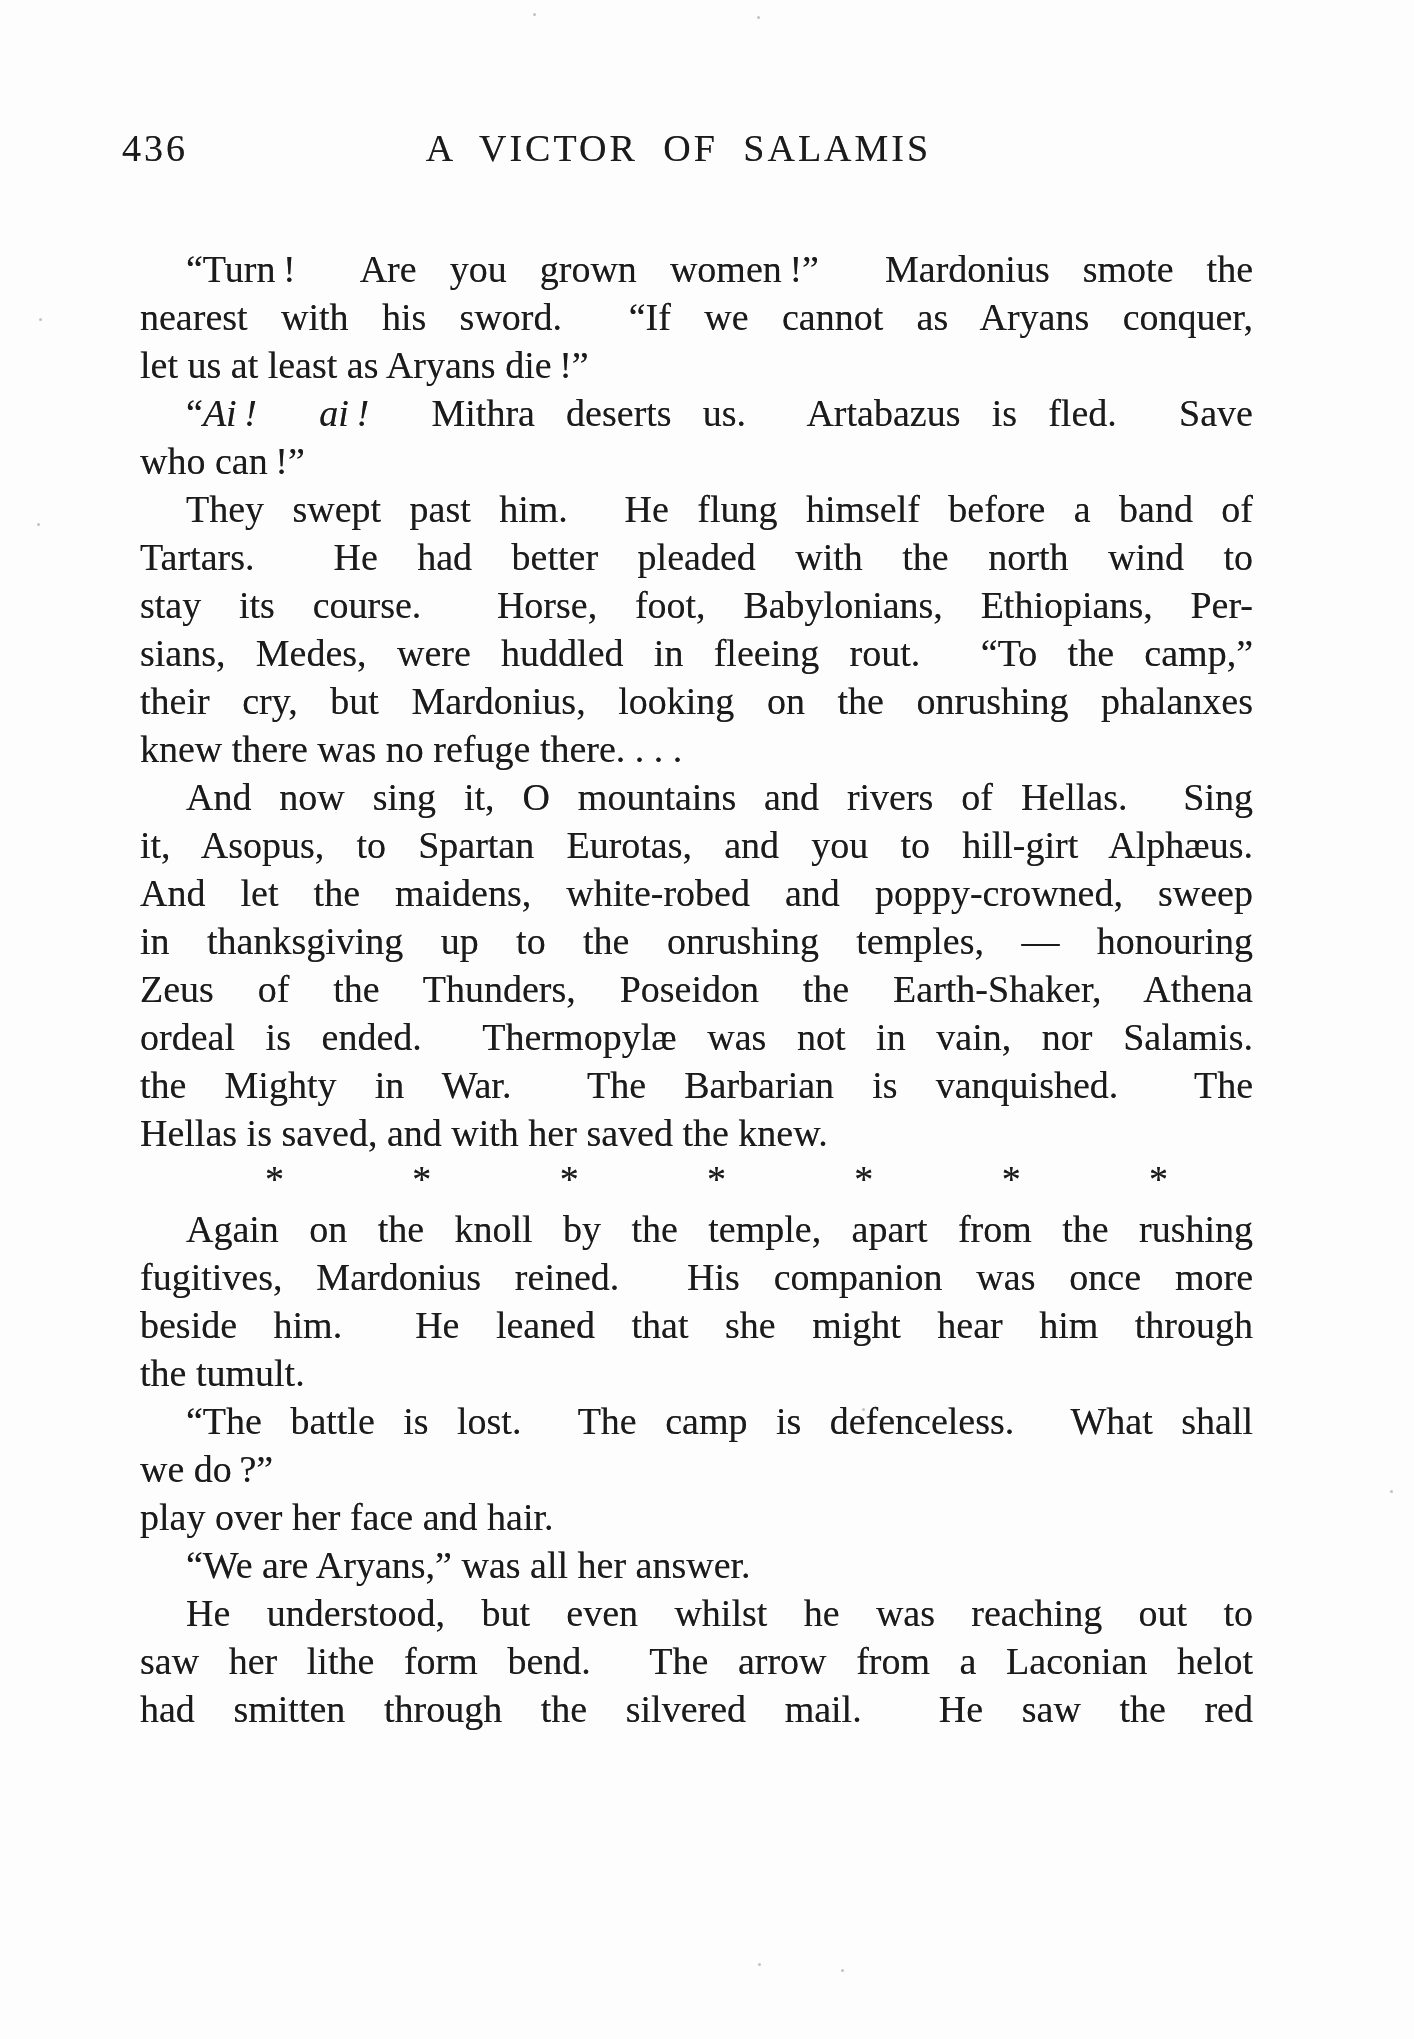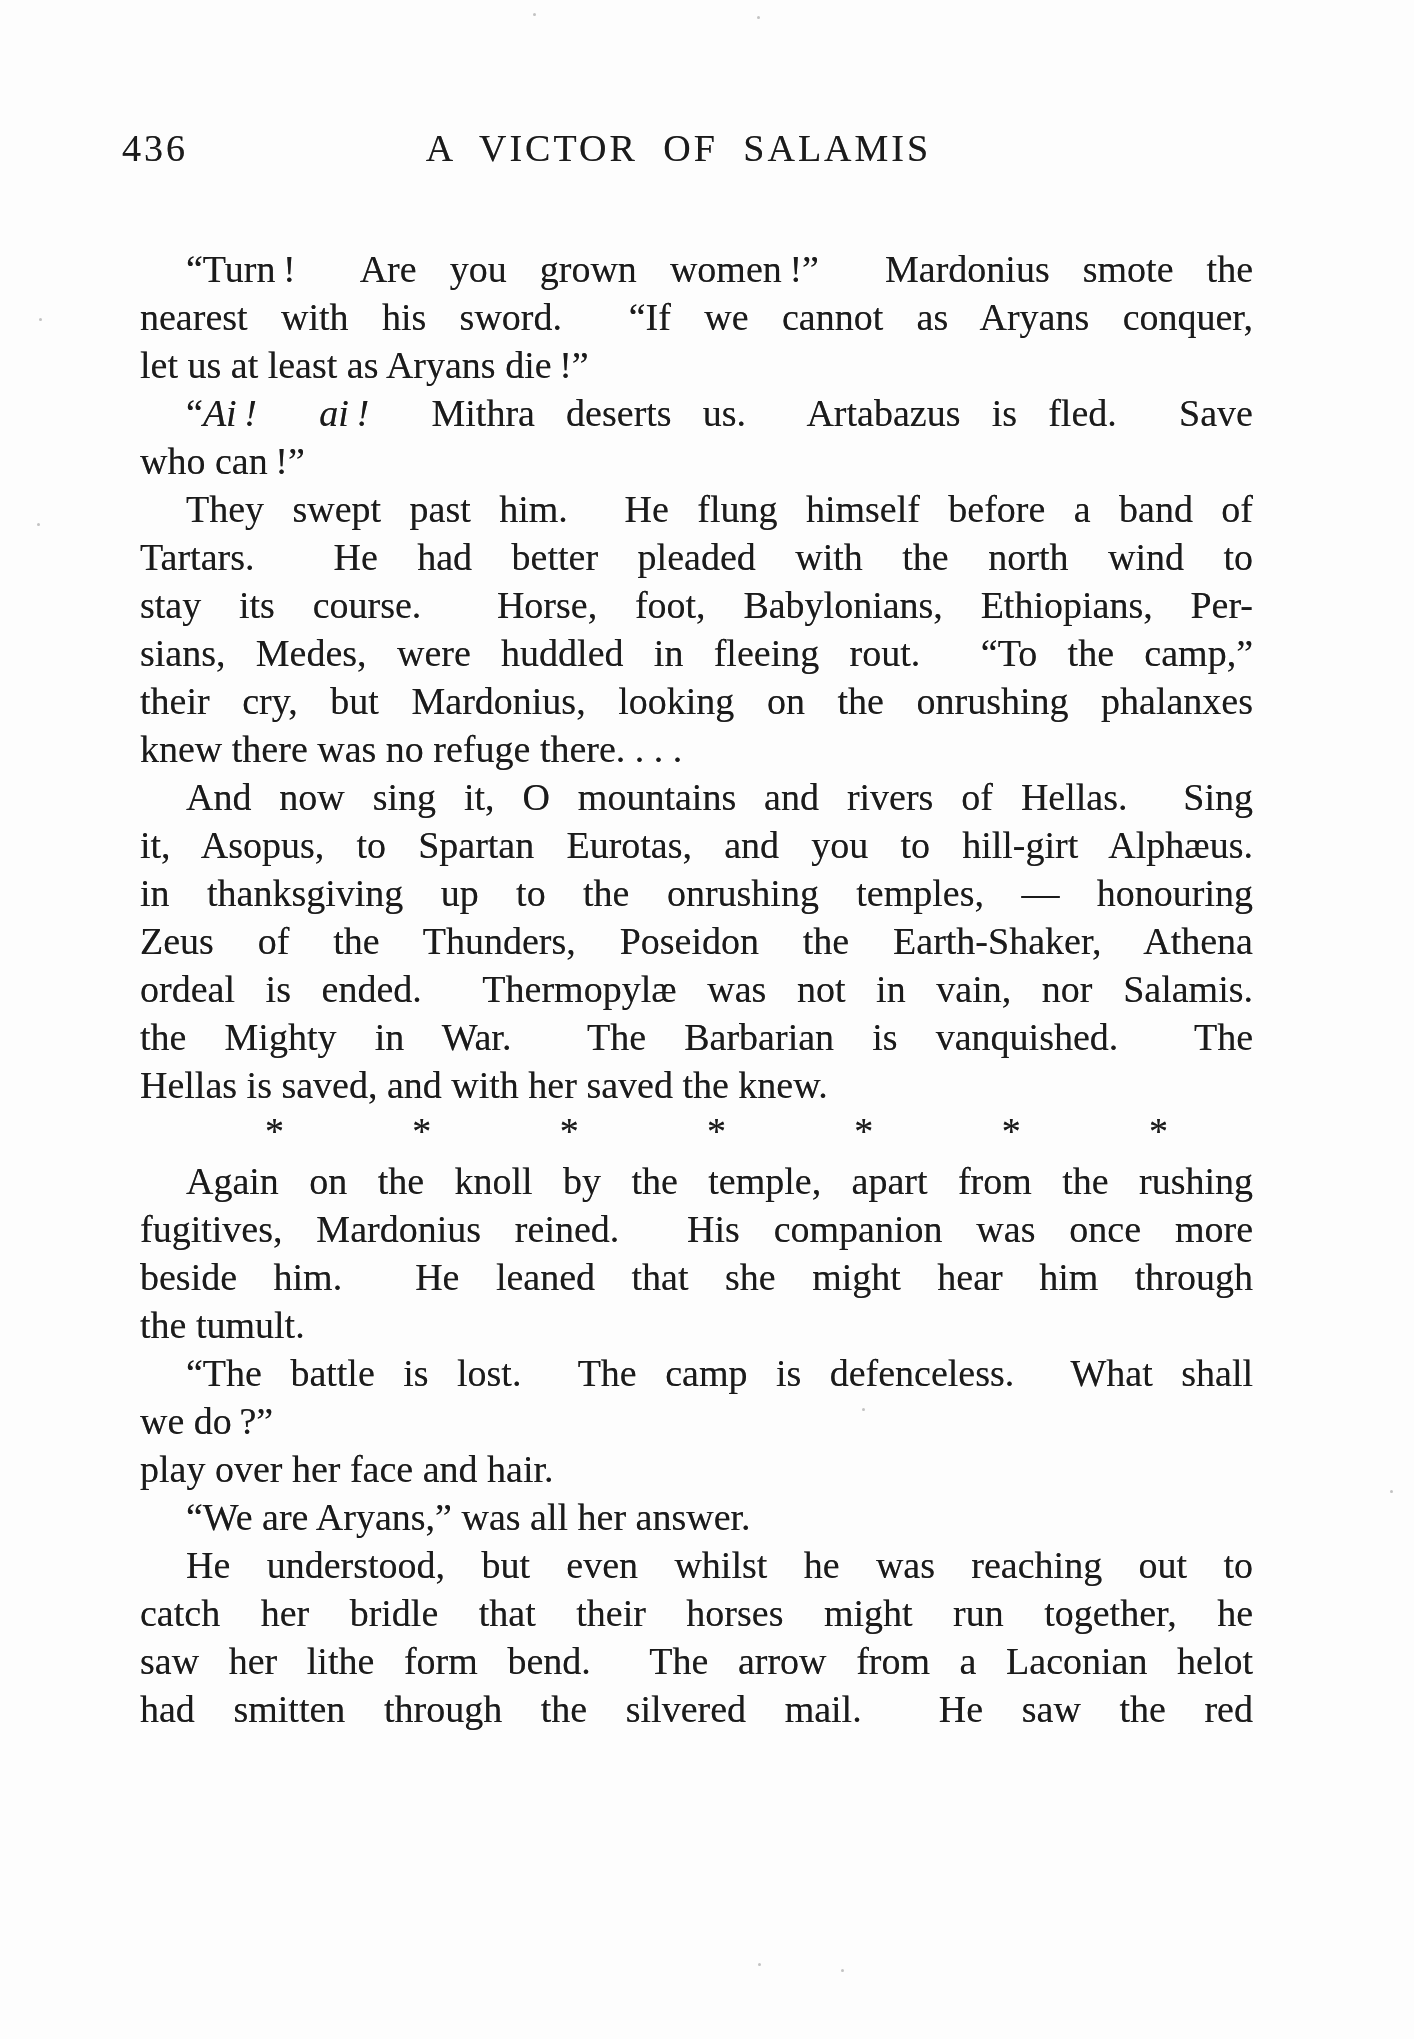--- a/index.html
+++ b/index.html
@@ -101,20 +101,21 @@
     <div class="ln ind"><span>“</span><span class="it">Ai !&nbsp; ai !</span><span>&nbsp; Mithra deserts us.&nbsp; Artabazus is fled.&nbsp; Save</span></div>
     <div class="ln fin">who can !”</div>
     <div class="ln ind">They swept past him.&nbsp; He flung himself before a band of</div>
     <div class="ln">Tartars.&nbsp; He had better pleaded with the north wind to</div>
     <div class="ln">stay its course.&nbsp; Horse, foot, Babylonians, Ethiopians, Per-</div>
     <div class="ln">sians, Medes, were huddled in fleeing rout.&nbsp; “To the camp,”</div>
     <div class="ln">their cry, but Mardonius, looking on the onrushing phalanxes</div>
     <div class="ln fin">knew there was no refuge there.&nbsp;.&nbsp;.&nbsp;.</div>
     <div class="ln ind">And now sing it, O mountains and rivers of Hellas.&nbsp; Sing</div>
     <div class="ln">it, Asopus, to Spartan Eurotas, and you to hill-girt Alphæus.</div>
+    <div class="ln">And let the maidens, white-robed and poppy-crowned, sweep</div>
     <div class="ln">in thanksgiving up to the onrushing temples, — honouring</div>
     <div class="ln">Zeus of the Thunders, Poseidon the Earth-Shaker, Athena</div>
     <div class="ln">ordeal is ended.&nbsp; Thermopylæ was not in vain, nor Salamis.</div>
     <div class="ln">the Mighty in War.&nbsp; The Barbarian is vanquished.&nbsp; The</div>
     <div class="ln fin">Hellas is saved, and with her saved the knew.</div>
 
     <div class="stars">
       <span>*</span>
       <span>*</span>
       <span>*</span>
@@ -126,21 +127,20 @@
 
     <div class="ln ind">Again on the knoll by the temple, apart from the rushing</div>
     <div class="ln">fugitives, Mardonius reined.&nbsp; His companion was once more</div>
     <div class="ln">beside him.&nbsp; He leaned that she might hear him through</div>
     <div class="ln fin">the tumult.</div>
     <div class="ln ind">“The battle is lost.&nbsp; The camp is defenceless.&nbsp; What shall</div>
     <div class="ln fin">we do ?”</div>
     <div class="ln fin">play over her face and hair.</div>
     <div class="ln ind fin">“We are Aryans,” was all her answer.</div>
     <div class="ln ind">He understood, but even whilst he was reaching out to</div>
-    <div class="ln">catch her bridle that their horses might run together, he</div>
     <div class="ln">saw her lithe form bend.&nbsp; The arrow from a Laconian helot</div>
     <div class="ln">had smitten through the silvered mail.&nbsp; He saw the red</div>
   </div>
 
   <div class="speck" style="left:533px;top:13px;"></div>
   <div class="speck" style="left:757px;top:16px;"></div>
   <div class="speck" style="left:39px;top:318px;"></div>
   <div class="speck" style="left:37px;top:523px;"></div>
   <div class="speck" style="left:862px;top:1408px;"></div>
   <div class="speck" style="left:1390px;top:1490px;"></div>

